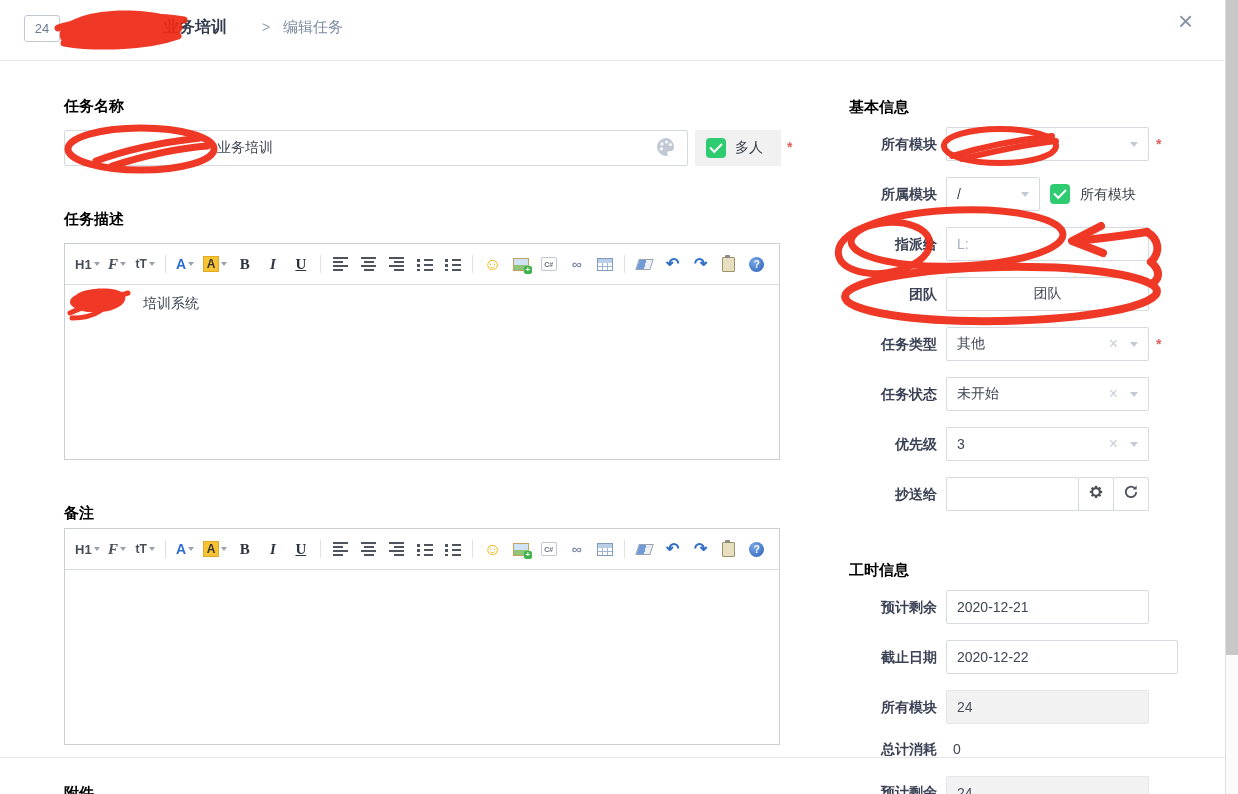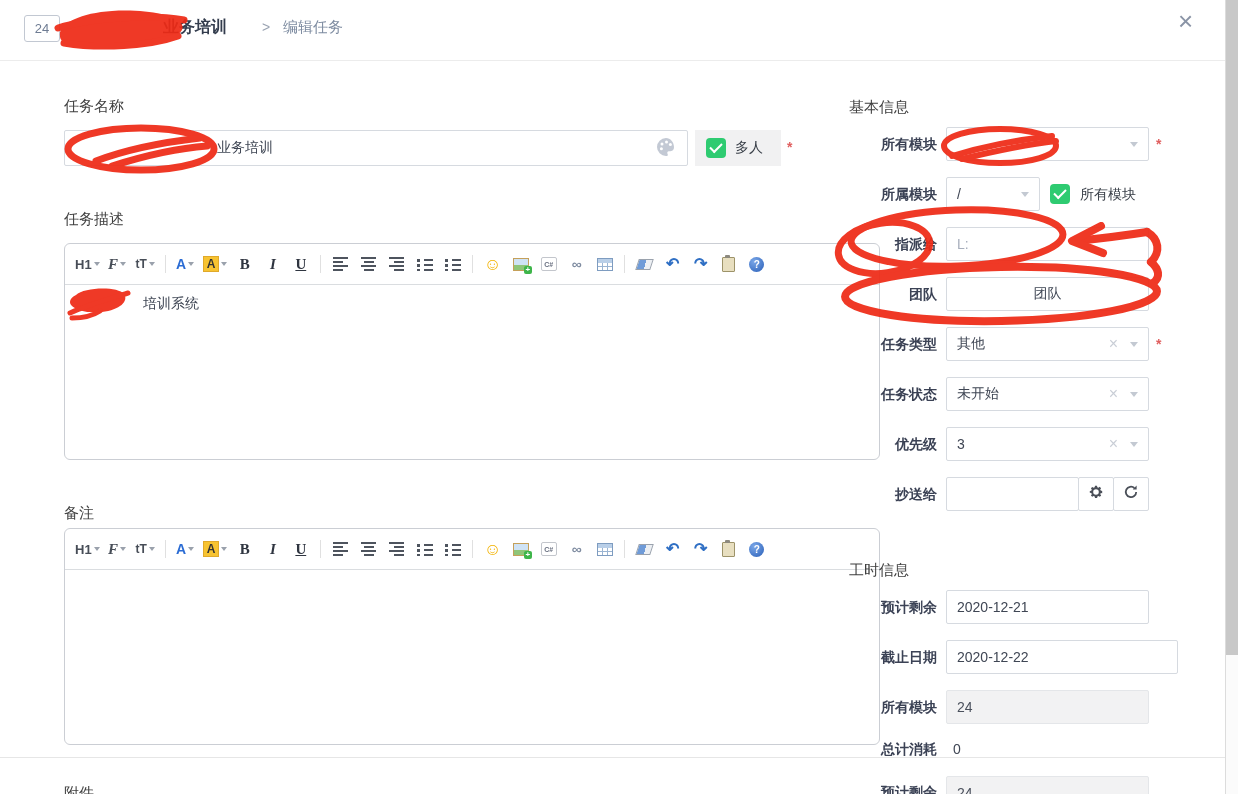--- a/index.html
+++ b/index.html
@@ -8,37 +8,37 @@
   .abs{position:absolute}
   
   .badge{position:absolute;left:24px;top:15px;width:34px;height:25px;border:1px solid #c2c8d2;
          border-radius:3px;color:#6e7c93;font-size:13px;display:flex;align-items:center;justify-content:center;background:#fff}
   .crumb-title{position:absolute;left:163px;top:17px;font-size:16px;font-weight:700;color:#333c4d}
   .crumb-sep{position:absolute;left:262px;top:19px;font-size:14px;color:#9aa3b2}
   .crumb-cur{position:absolute;left:283px;top:18px;font-size:15px;color:#7e8ca1}
   .close-x{position:absolute;left:1178px;top:8px;font-size:26px;color:#8a94a6;cursor:pointer;line-height:1}
   .hdr-line{position:absolute;left:0;top:60px;width:1225px;height:1px;background:#ececec}
   
-  .sec-label{position:absolute;font-size:15px;font-weight:400;color:#404040}
+  .sec-label{position:absolute;font-size:15px;font-weight:700;color:#000000}
   .flabel{position:absolute;width:92px;left:845px;text-align:right;font-size:14px;font-weight:600;color:#3b4255;white-space:nowrap}
   .box{position:absolute;background:#fff;border:1px solid #d6dae0;border-radius:2px;box-sizing:border-box;
        font-size:14px;color:#3f4654;display:flex;align-items:center;padding:0 10px}
   .box.disabled{background:#f2f2f3;border-color:#e4e6e9;color:#4a505c}
   .caret{width:0;height:0;border-left:4px solid transparent;border-right:4px solid transparent;border-top:5px solid #c3c9d2;margin-left:auto}
   .clear-x{color:#c9ced6;font-size:16px;margin-left:auto;margin-right:12px;line-height:1}
   .clear-x + .caret{margin-left:0}
   .req{position:absolute;color:var(--required_red,#e05f5f);font-size:14px;font-weight:700}
   .chk{position:absolute;width:20px;height:20px;border-radius:4px;background:var(--accent_green,#2ecb71);
        display:flex;align-items:center;justify-content:center;cursor:pointer}
   .chk i{display:block;width:10px;height:5px;border-left:2px solid #fff;border-bottom:2px solid #fff;transform:rotate(-45deg);margin-top:-3px}
   .chk-label{position:absolute;font-size:14px;color:#3a4049}
   .sq-btn{position:absolute;width:36px;height:34px;border:1px solid #d6dae0;background:#fff;border-radius:2px;
           box-sizing:border-box;display:flex;align-items:center;justify-content:center;cursor:pointer}
   
-  .editor{position:absolute;left:64px;width:816px;height:217px;border:1px solid #cbced4;border-radius:6px;background:#fff;box-sizing:border-box}
+  .editor{position:absolute;left:64px;width:716px;height:217px;border:1px solid #cbced4;border-radius:0;background:#fff;box-sizing:border-box}
   .toolbar{height:40px;border-bottom:1px solid #dadde0;display:flex;align-items:center;padding:0 8px;gap:3px}
   .tb-item{display:inline-flex;align-items:center;justify-content:center;min-width:21px;height:24px;padding:0 2px;cursor:pointer}
   .tb-sep{width:1px;height:18px;background:#e0e0e0;margin:0 4px}
   .tb-caret{width:0;height:0;border-left:3px solid transparent;border-right:3px solid transparent;border-top:4px solid #9aa1ac;margin-left:2px}
   .ed-body{padding:10px 12px;font-size:14px;color:#3f4654}
   .placeholder{color:#9aa0ab}
   .t-h{font-weight:700;font-size:13px;color:#474d57}
   .t-ff{font-family:"Liberation Serif",serif;font-style:italic;font-weight:700;font-size:15px;color:#474d57}
   .t-fs{font-size:12px;font-weight:700;color:#474d57}
   .t-fc{color:#2b6cd4;font-weight:700;font-size:14px}

